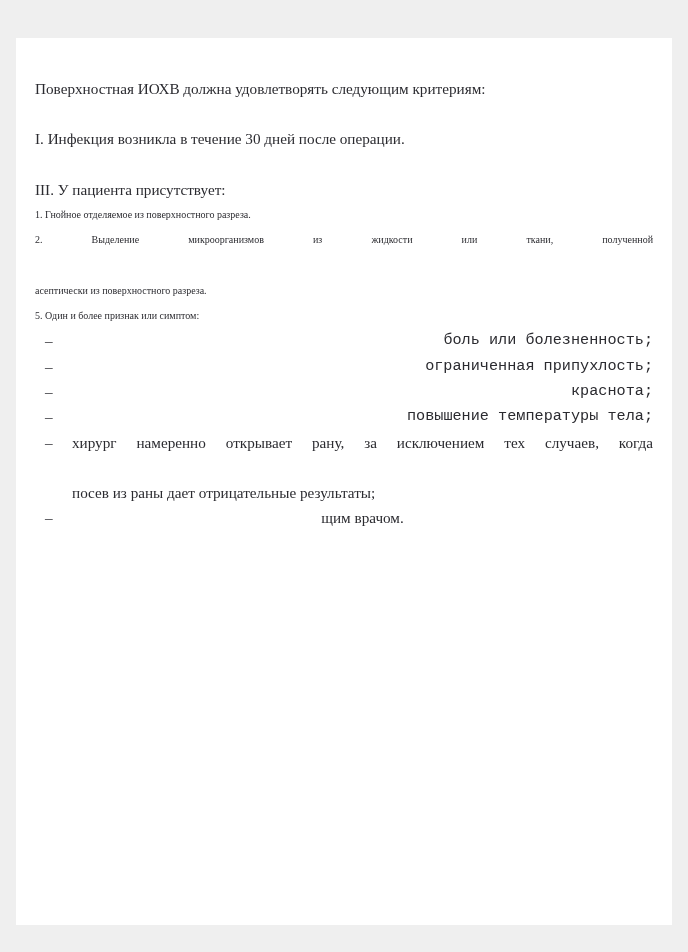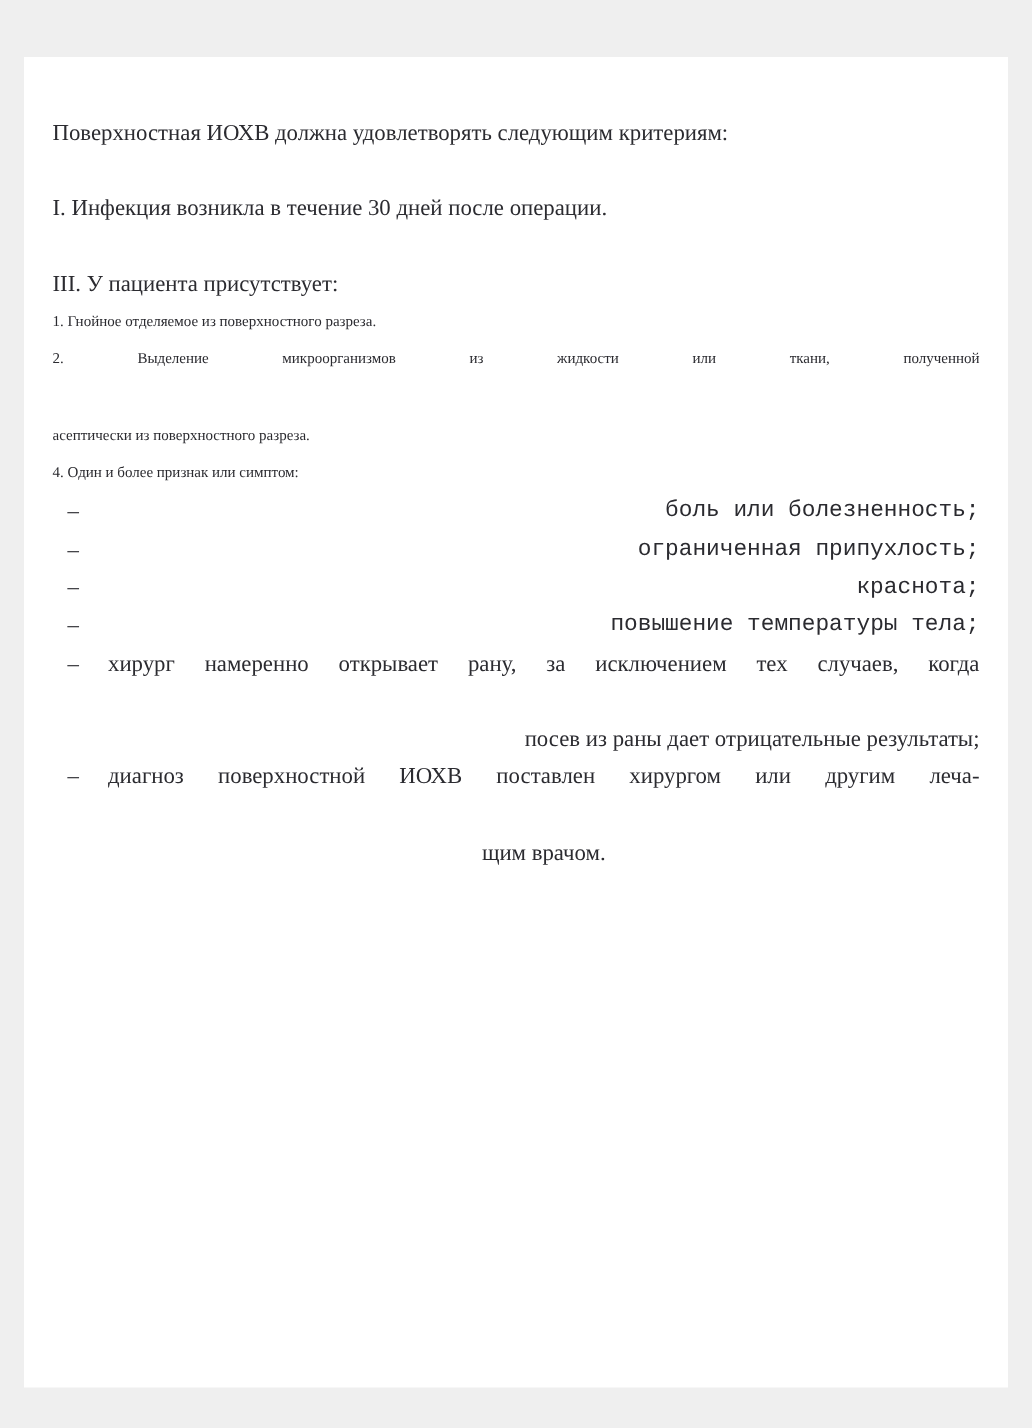--- a/index.html
+++ b/index.html
@@ -107,21 +107,21 @@
 
 
     <div class="para-block tight">
       <p class="doc-line">III. У пациента присутствует:</p>
 
       <p class="item-text last-line-left">1. Гнойное отделяемое из поверхностного разреза.</p>
 
       <p class="item-text">2. Выделение микроорганизмов из жидкости или ткани, полученной<span style="display: inline-block; width: 100%;"></span></p>
       <p class="item-text last-line-left">асептически из поверхностного разреза.</p>
 
-      <p class="item-text last-line-left">4. Один и более признак или симптом:</p>
+      <p class="item-text last-line-left">5. Один и более признак или симптом:</p>
     </div>
 
     <div class="bullet-list">
 
       <div class="bullet-row">
         <span class="bullet-marker">–</span>
         <span class="bullet-body left">боль или болезненность;</span>
       </div>
 
       <div class="bullet-row">
@@ -136,28 +136,27 @@
 
       <div class="bullet-row">
         <span class="bullet-marker">–</span>
         <span class="bullet-body left">повышение температуры тела;</span>
       </div>
 
       <div class="bullet-row">
         <span class="bullet-marker">–</span>
         <span class="bullet-body">
             <div style="text-align: justify;">хирург намеренно открывает рану, за исключением тех случаев, когда<span style="display: inline-block; width: 100%;"></span></div>
-            <div style="text-align: right;">посев из раны дает отрицательные результаты;</div>
+            <div style="text-align: left;">посев из раны дает отрицательные результаты;</div>
           </span>
       </div>
 
       <div class="bullet-row">
         <span class="bullet-marker">–</span>
         <span class="bullet-body">
-            <div style="text-align: justify;">диагноз поверхностной ИОХВ поставлен хирургом или другим леча-<span style="display: inline-block; width: 100%;"></span></div>
             <div style="text-align: center;">щим врачом.</div>
           </span>
       </div>
 
     </div>
 
   </div>
 </div>
 
 </body></html>

